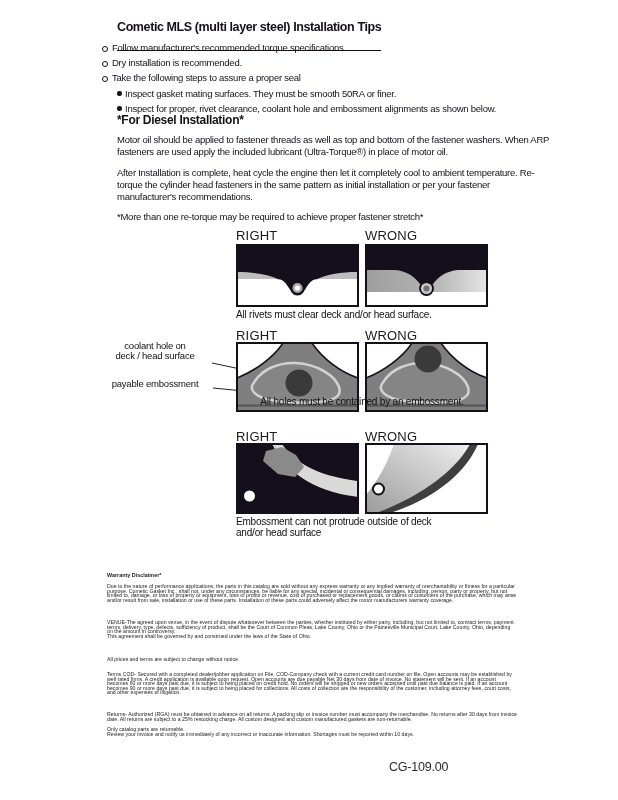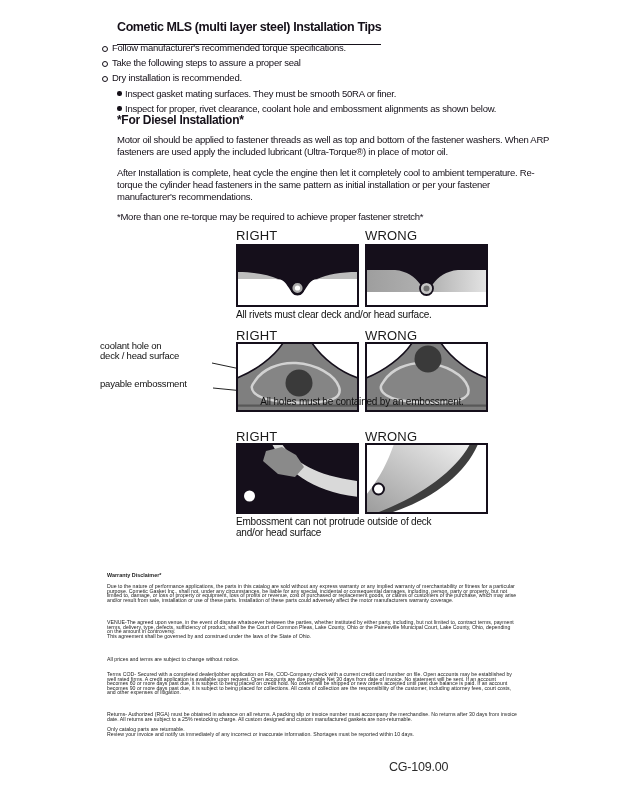--- a/index.html
+++ b/index.html
@@ -4,21 +4,21 @@
 <style>
   html,body { margin:0; padding:0; background:#ffffff; }
   .page {
     position:relative; width:618px; height:800px; background:#ffffff;
     font-family:"Liberation Sans", sans-serif; color:#151019; overflow:hidden;
   }
   
   .doc-title {
     position:absolute; left:117px; top:20px;
     font-size:12.5px; font-weight:bold; letter-spacing:-0.4px;
-    border-bottom:1.6px solid #151019; padding-bottom:10px;
+    border-bottom:1.6px solid #151019; padding-bottom:16px;
   }
   
   .bullets { position:absolute; left:102px; top:42px; width:470px;
     font-size:9.5px; letter-spacing:-0.25px; }
   .b-row { display:flex; align-items:flex-start; height:15.2px; }
   .b-row.sub { margin-left:15px; }
   .marker-o { width:4px; height:4px; border:1px solid #151019; border-radius:50%;
     margin:3.5px 4px 0 0; flex:none; }
   .marker-f { width:4.5px; height:4.5px; background:#151019; border-radius:50%;
     margin:3.5px 3.5px 0 0; flex:none; }
@@ -28,21 +28,21 @@
   .diesel-h { font-size:12px; font-weight:bold; letter-spacing:-0.3px;
     line-height:12px; margin:0 0 8px 0; }
   .diesel p { margin:0 0 8px 0; }
   
   .fig-label { position:absolute; width:123px; text-align:left;
     font-size:13px; letter-spacing:0.2px; color:#1a1a1a; }
   .panel { position:absolute; width:119px; border:2px solid #150f1b; background:#fff; }
   .panel svg { display:block; }
   .caption { position:absolute; font-size:10px; letter-spacing:-0.2px;
     line-height:10.8px; color:#111; }
-  .side-label { position:absolute; left:100px; width:110px; text-align:left;
+  .side-label { position:absolute; left:100px; width:110px; text-align:center;
     font-size:9.5px; letter-spacing:-0.2px; line-height:10px; color:#111; }
   .pointer-svg { position:absolute; left:204px; top:344px; }
   
   .fine { position:absolute; left:107px; width:410px;
     font-size:5.2px; line-height:4.5px; letter-spacing:0.02px; color:#1c1c1c; }
   .fine-h { font-weight:bold; font-size:5.4px; }
   
   .footer-code { position:absolute; left:389px; top:760px;
     font-size:12.5px; letter-spacing:-0.2px; color:#2b2b2b; }
 </style>
@@ -53,25 +53,25 @@
 
   <div class="doc-title">Cometic MLS (multi layer steel) Installation Tips</div>
 
   <div class="bullets">
     <div class="b-row">
       <span class="marker-o"></span>
       <span>Follow manufacturer's recommended torque specifications.</span>
     </div>
     <div class="b-row">
       <span class="marker-o"></span>
-      <span>Take the following steps to assure a proper seal</span>
+      <span>Dry installation is recommended.</span>
     </div>
     <div class="b-row">
       <span class="marker-o"></span>
-      <span>Dry installation is recommended.</span>
+      <span>Take the following steps to assure a proper seal</span>
     </div>
     <div class="b-row sub">
       <span class="marker-f"></span>
       <span>Inspect gasket mating surfaces.  They must be smooth 50RA or finer.</span>
     </div>
     <div class="b-row sub">
       <span class="marker-f"></span>
       <span>Inspect for proper, rivet clearance, coolant hole and embossment alignments as shown below.</span>
     </div>
   </div>

